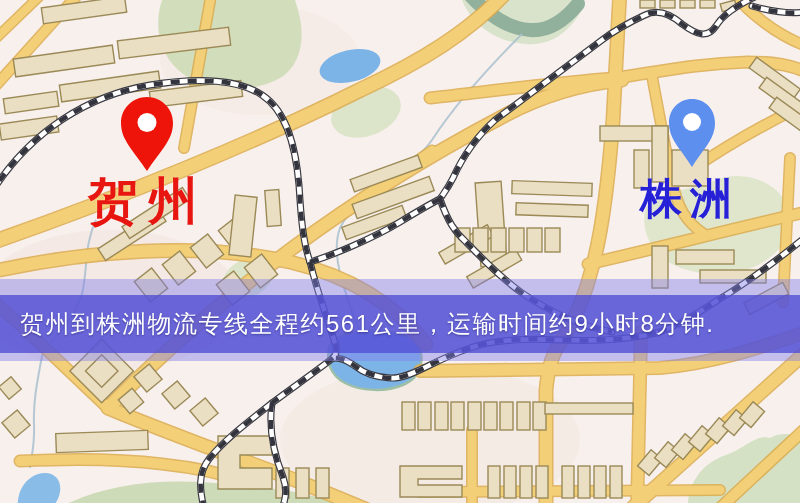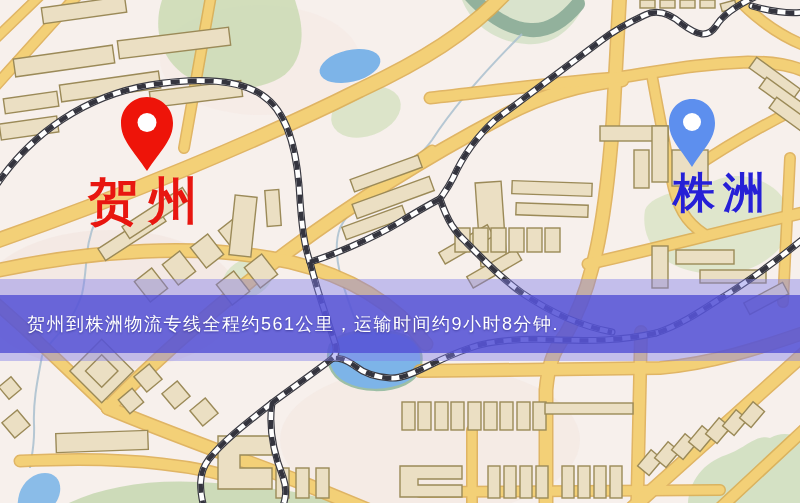--- a/index.html
+++ b/index.html
@@ -9,32 +9,32 @@
     background:#f7f0ec;
   }
   #map-svg{position:absolute;left:0;top:0;width:800px;height:503px;display:block;}
   .place-label{
     position:absolute;font-family:"Liberation Serif","DejaVu Serif",serif;
     font-weight:600;line-height:1;white-space:nowrap;
     text-shadow:0 0 2px rgba(255,255,255,.35);
     text-align:center;
   }
   #origin-label{left:88px;top:176px;font-size:50px;letter-spacing:10px;color:#e81610;}
-  #dest-label{left:640px;top:172px;font-size:42px;letter-spacing:8px;color:#2620d6;margin-left:33px;}
+  #dest-label{left:640px;top:178px;font-size:42px;letter-spacing:8px;color:#2620d6;}
   #banner-outer{
     position:absolute;left:0;right:0;top:279px;height:82px;
     background:rgba(128,126,233,0.43);
   }
   #banner-inner{
     position:absolute;left:0;right:0;top:295px;height:58px;
     background:rgba(83,80,212,0.80);
     display:flex;align-items:center;
   }
   #banner-text{
-    padding-left:27px;color:#ffffff;font-size:18px;letter-spacing:1.5px;
+    padding-left:20px;color:#ffffff;font-size:24px;letter-spacing:1.5px;
     text-shadow:0 1px 2px rgba(30,30,110,.55);white-space:nowrap;
   }
 </style>
 </head>
 <body>
 
 <div id="stage">
 
   <svg id="map-svg" viewBox="0 0 800 503" xmlns="http://www.w3.org/2000/svg">
 

